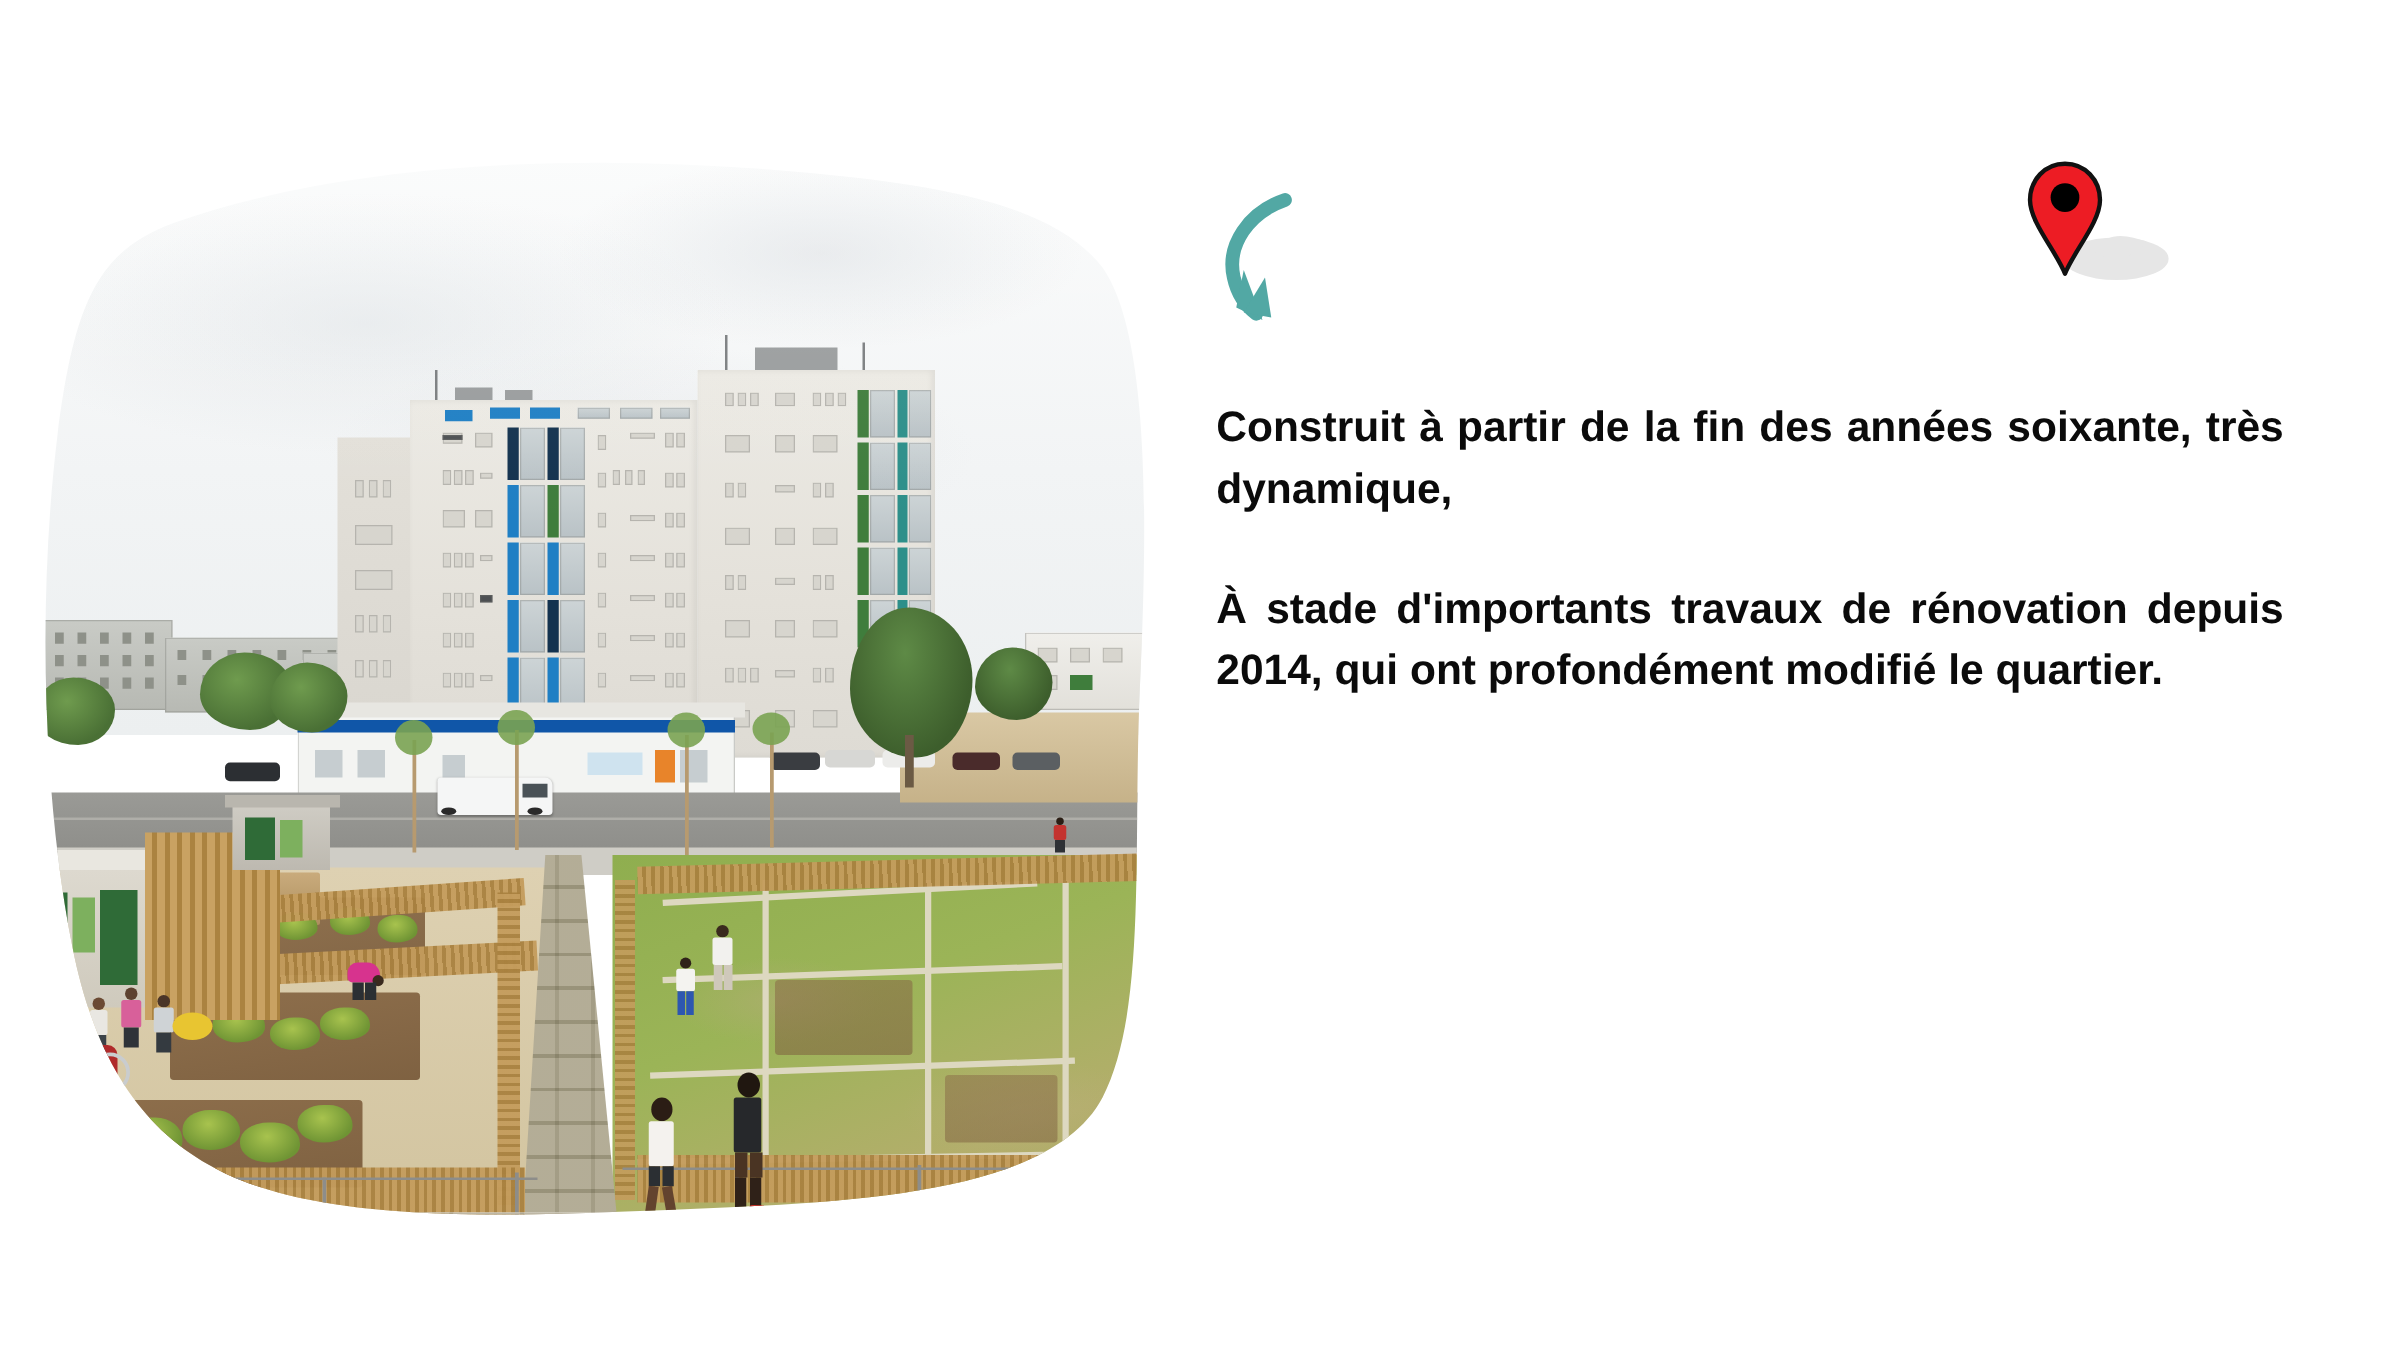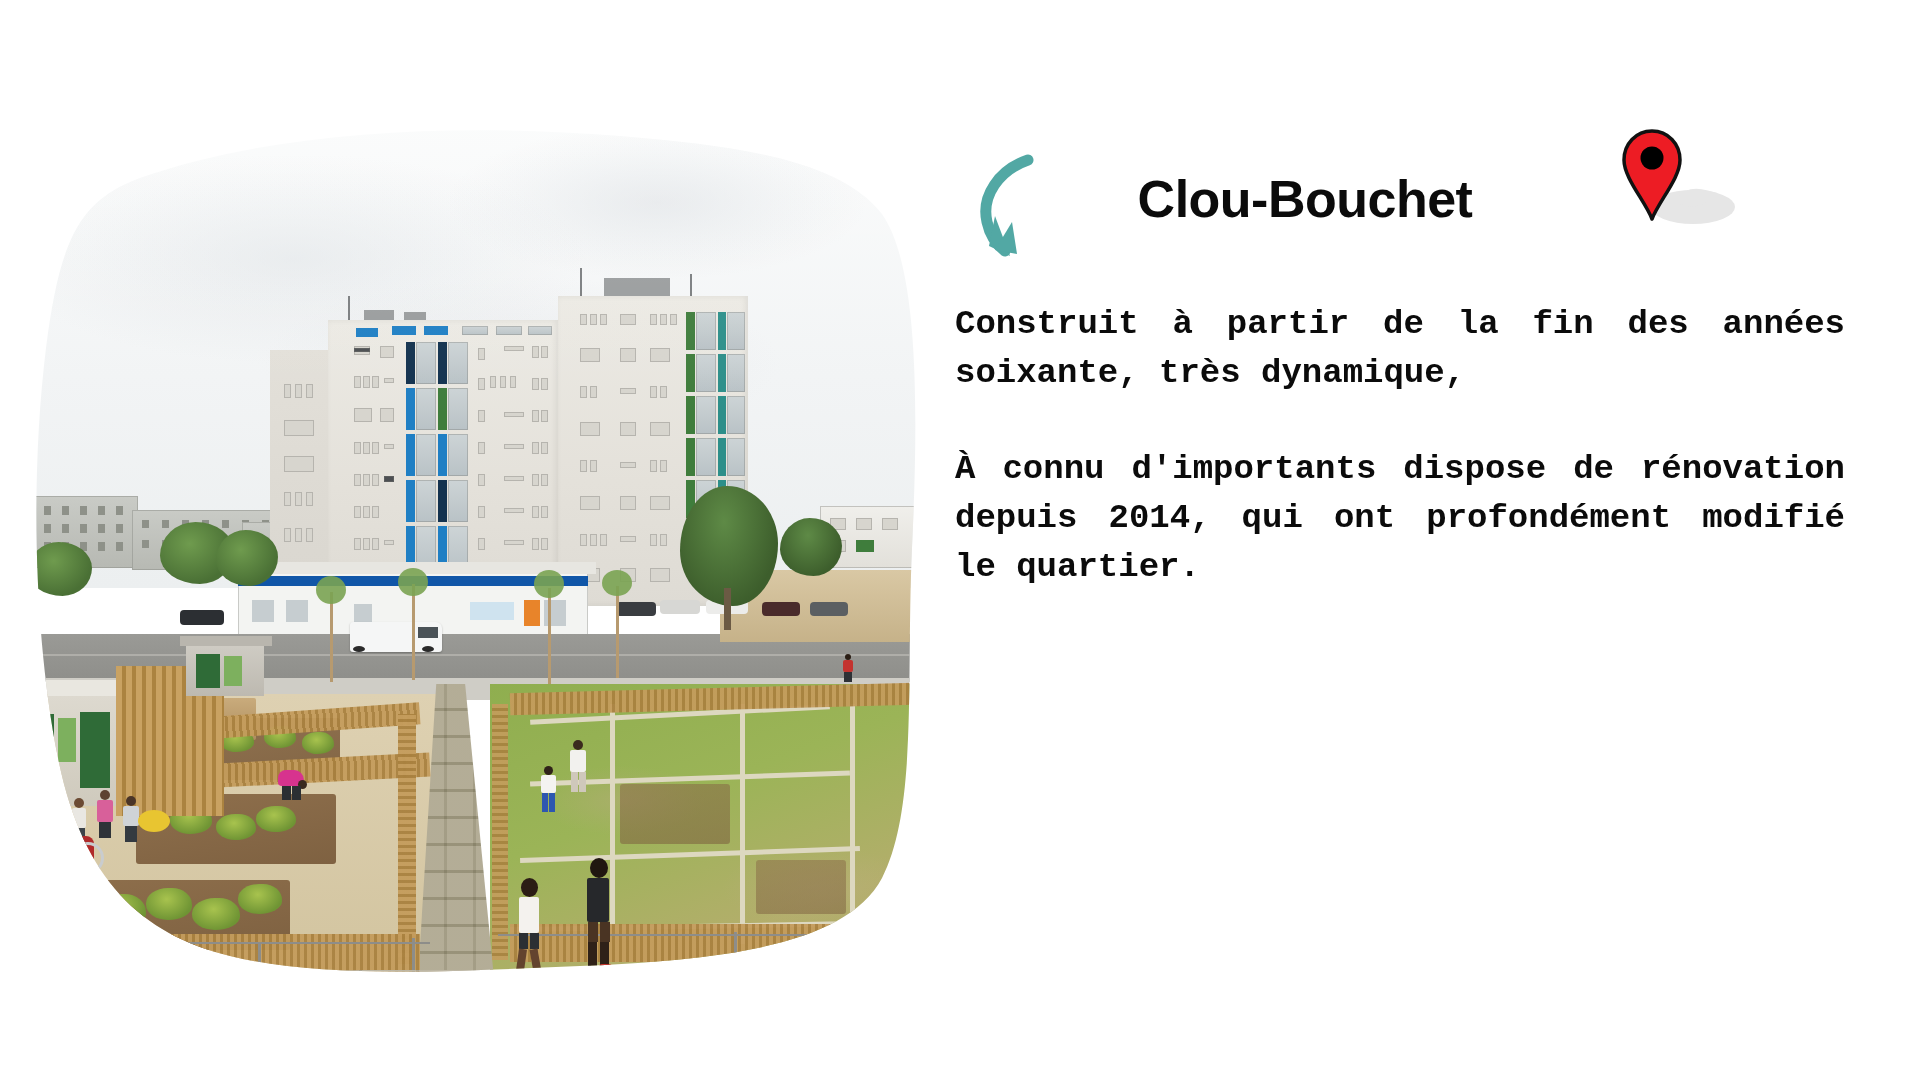--- a/index.html
+++ b/index.html
@@ -200,21 +200,21 @@
     left: 0;
     top: 300px;
     width: 890px;
     font-size: 34px;
     font-weight: 700;
     color: #0b0b0b;
     line-height: 1.44;
     text-align: justify;
     text-justify: inter-word;
   }
-  .body-text p { margin: 0; font-family: Liberation Mono, monospace; }
+  .body-text p { margin: 18px; }
   .body-text p + p { margin-top: 1.38em; }
   .body-text p:last-child { text-align: justify; }
 </style>
 </head>
 <body>
 
 <div class="slide">
 
   <div class="photo-pane">
     <div class="photo-blob">
@@ -642,31 +642,30 @@
     <div class="title-row">
 
       <div class="curved-arrow">
         <svg viewBox="0 0 90 110" width="90" height="110" aria-hidden="true">
           <path d="M63 10 C 34 20, 16 46, 22 72 C 25 86, 32 95, 40 101" fill="none" stroke="#52a8a4" stroke-width="11" stroke-linecap="round"></path>
           <path d="M30 66 L 45 106 L 24 96 Z" fill="#52a8a4"></path>
           <path d="M47 72 L 52 104 L 30 100 Z" fill="#52a8a4"></path>
         </svg>
       </div>
 
-      <h1 class="heading">Clou-Bouchet</h1>
 
       <div class="pin-wrap">
         <svg viewBox="0 0 120 110" width="120" height="110" aria-hidden="true">
           <ellipse cx="78" cy="84" rx="42" ry="17" fill="#e6e6e6"></ellipse>
           <path d="M60 78 C 72 60, 88 66, 102 70 C 92 84, 74 88, 60 78 Z" fill="#e6e6e6"></path>
           <path d="M37 8 C 21 8, 9 21, 9 37 C 9 55, 30 78, 37 96 C 44 78, 65 55, 65 37 C 65 21, 53 8, 37 8 Z" fill="#ed1c24" stroke="#111111" stroke-width="3.5" stroke-linejoin="round"></path>
           <circle cx="37" cy="35" r="11.5" fill="#000000"></circle>
         </svg>
       </div>
     </div>
 
     <div class="body-text">
       <p>Construit à partir de la fin des années soixante, très dynamique,</p>
-      <p>À connu d'importants dispose de rénovation depuis 2014, qui ont profondément modifié le quartier.</p>
+      <p>À stade d'importants travaux de rénovation depuis 2014, qui ont profondément modifié le quartier.</p>
     </div>
   </div>
 
 </div>
 
 </body></html>

